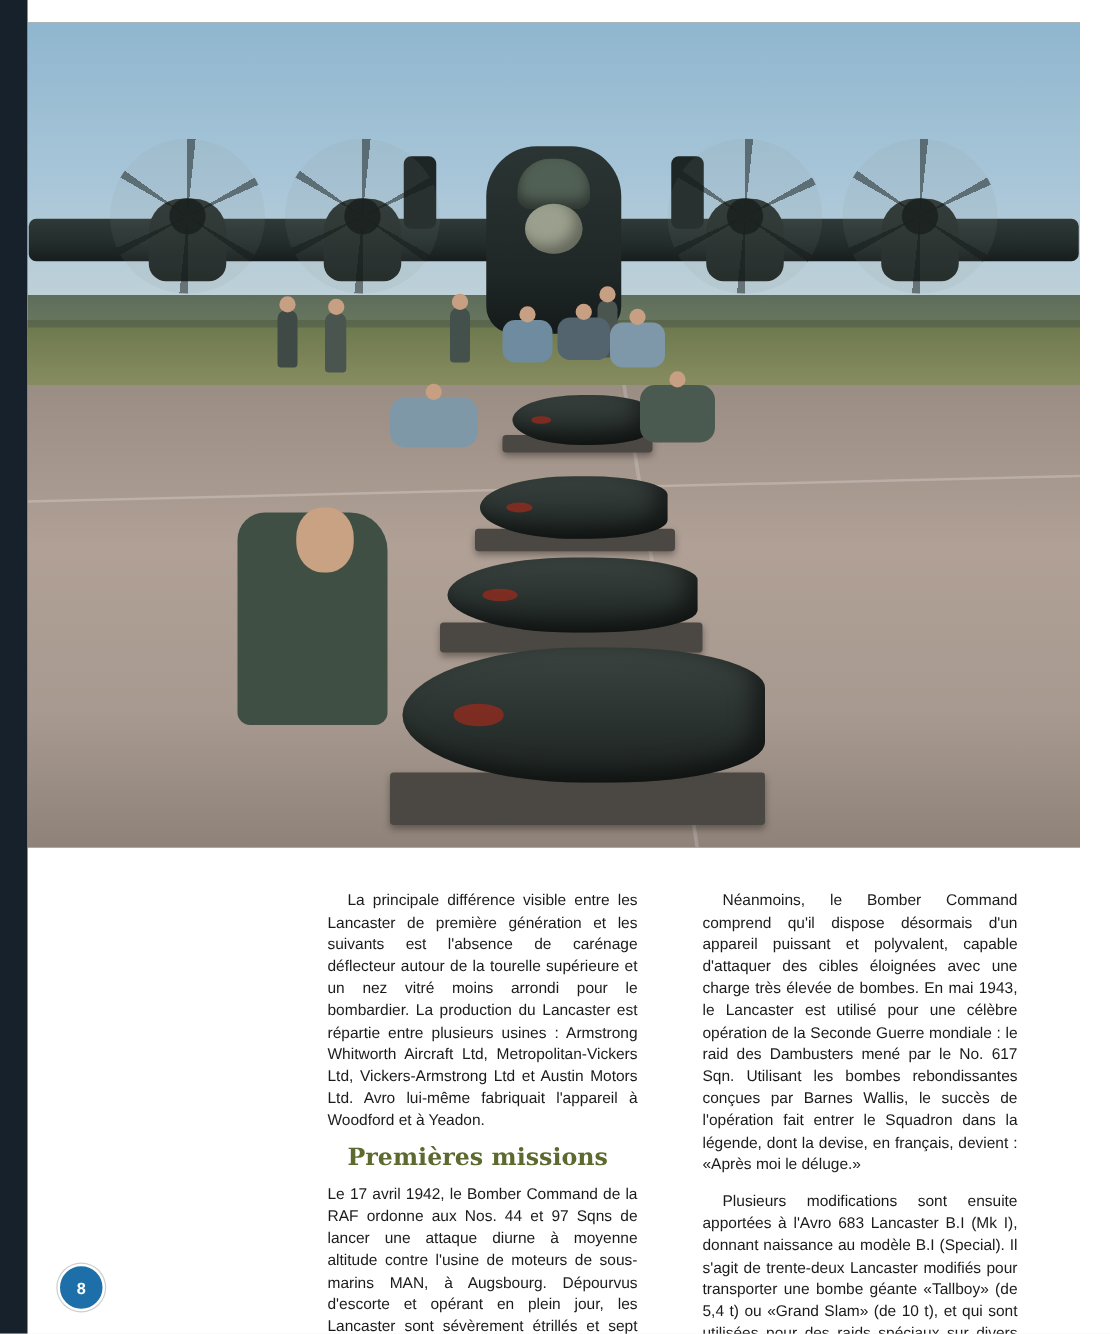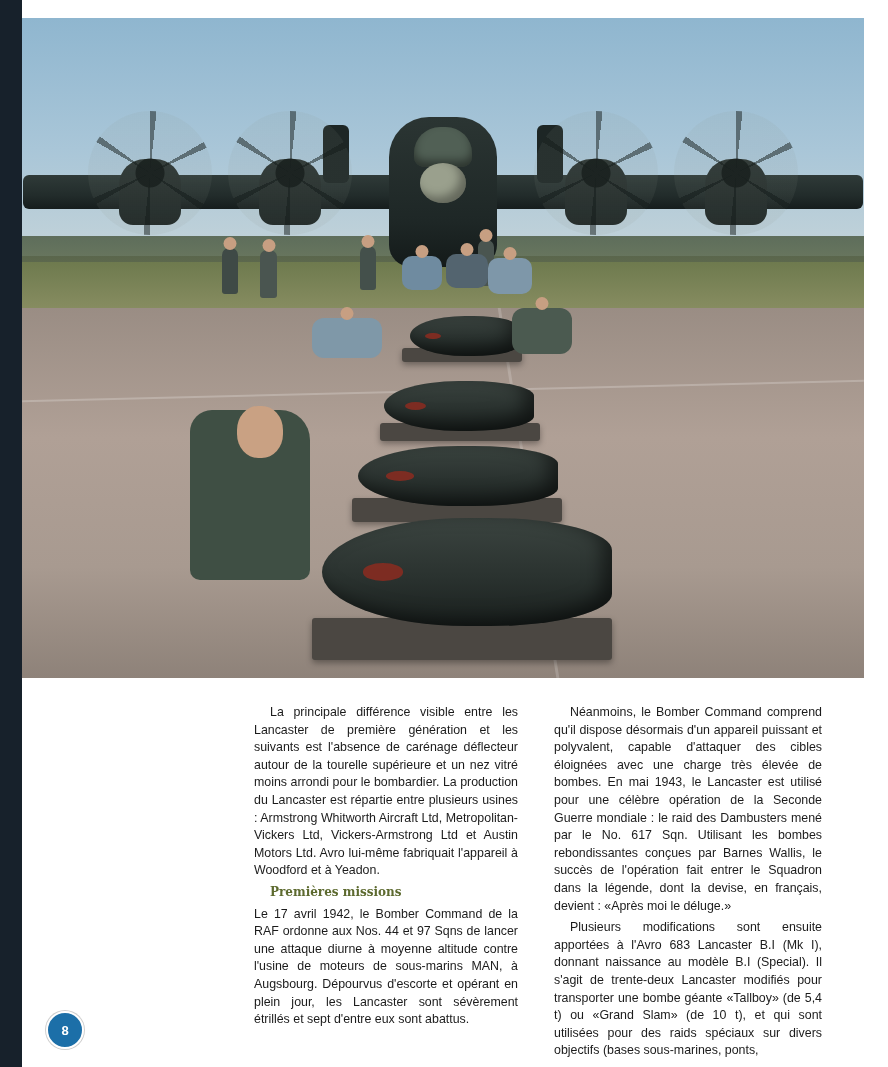--- a/index.html
+++ b/index.html
@@ -227,27 +227,27 @@
   }
   .col-mid {
     left: 228px;
     width: 272px;
   }
   .col-right {
     left: 528px;
     width: 276px;
   }
   .col p {
-    margin: 4px;
+    margin: 12px;
     text-indent: 16px;
   }
   .col p.noindent { text-indent: 0; }
   .section-head {
     font-family: "DejaVu Serif", serif;
-    font-size: 12px;
+    font-size: 19px;
     font-weight: bold;
     color: #5d6a2f;
     margin: 12px 0 3px 0;
     text-indent: 0;
   }
   
   .folio {
     position: absolute;
     left: 46px;
     bottom: 18px;

